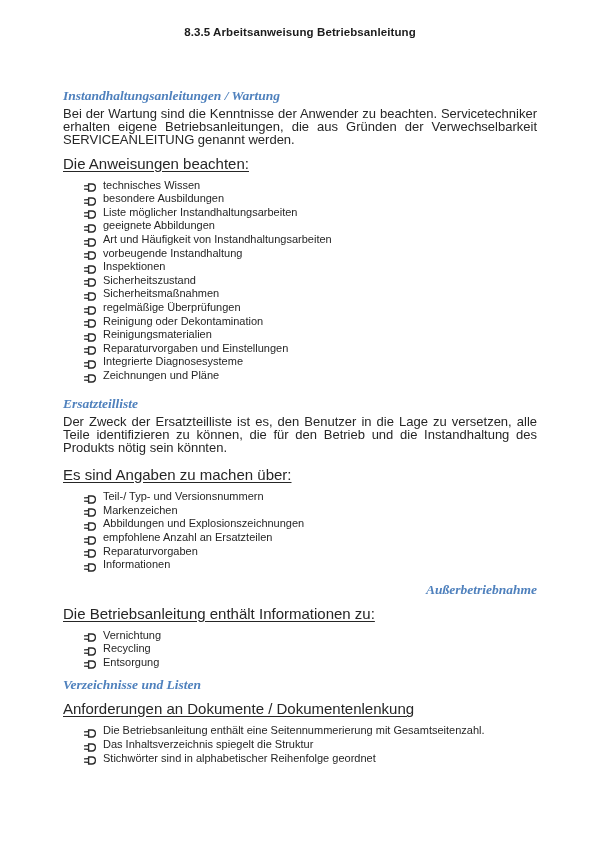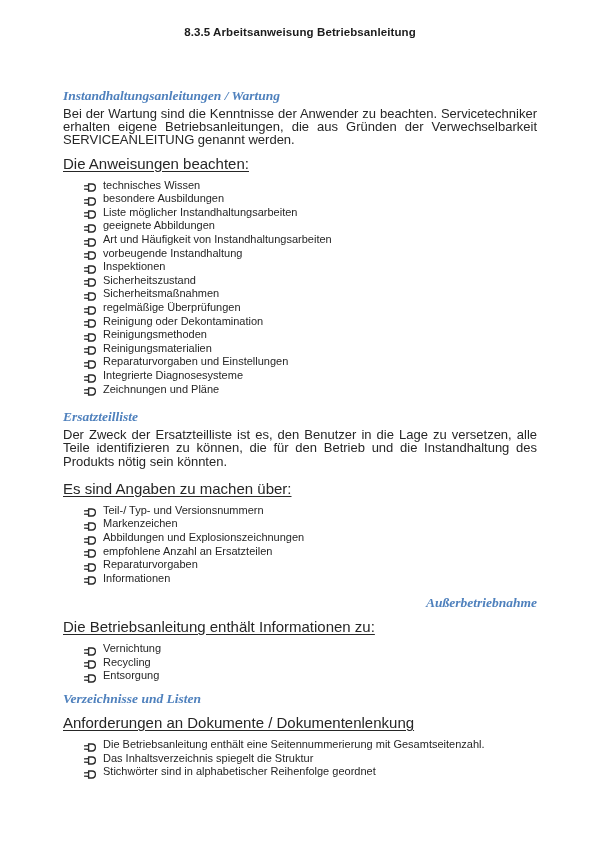--- a/index.html
+++ b/index.html
@@ -184,28 +184,20 @@
 
         <li>
           <svg class="bullet-icon" viewBox="0 0 13 9" aria-hidden="true">
             <line x1="0.5" y1="2.8" x2="4.6" y2="2.6"></line>
             <line x1="0.5" y1="6.2" x2="4.6" y2="6.4"></line>
             <path d="M4.6 1 L8 1 A3.4 3.5 0 0 1 8 8 L4.6 8 Z"></path>
           </svg>
           <span>Reinigung oder Dekontamination</span>
         </li>
 
-        <li>
-          <svg class="bullet-icon" viewBox="0 0 13 9" aria-hidden="true">
-            <line x1="0.5" y1="2.8" x2="4.6" y2="2.6"></line>
-            <line x1="0.5" y1="6.2" x2="4.6" y2="6.4"></line>
-            <path d="M4.6 1 L8 1 A3.4 3.5 0 0 1 8 8 L4.6 8 Z"></path>
-          </svg>
-          <span>Reinigungsmethoden</span>
-        </li>
 
         <li>
           <svg class="bullet-icon" viewBox="0 0 13 9" aria-hidden="true">
             <line x1="0.5" y1="2.8" x2="4.6" y2="2.6"></line>
             <line x1="0.5" y1="6.2" x2="4.6" y2="6.4"></line>
             <path d="M4.6 1 L8 1 A3.4 3.5 0 0 1 8 8 L4.6 8 Z"></path>
           </svg>
           <span>Reinigungsmaterialien</span>
         </li>
 

